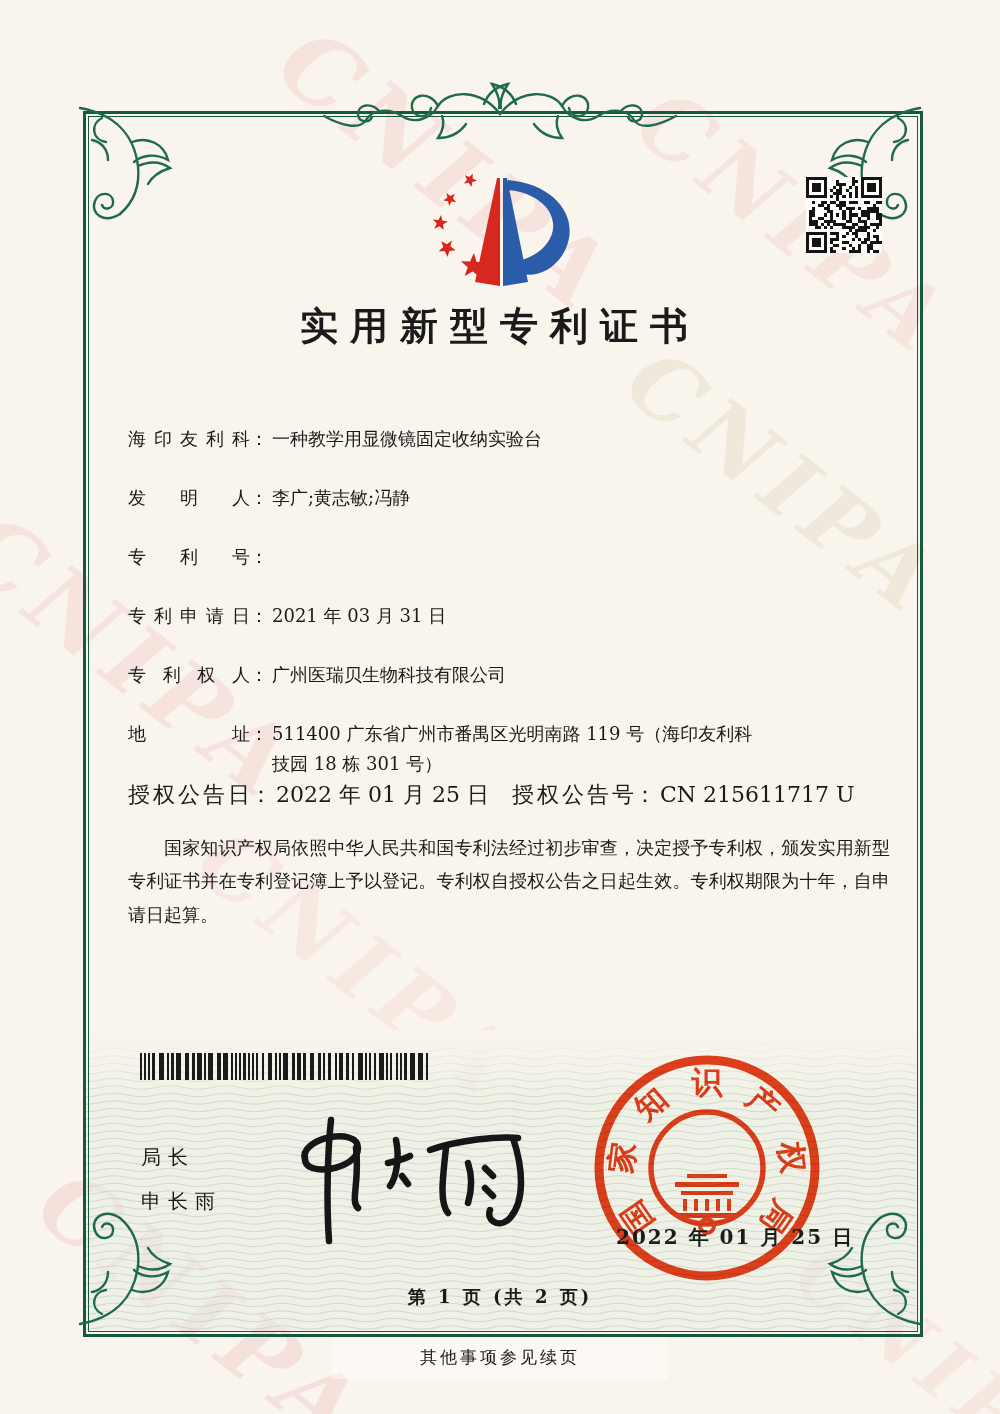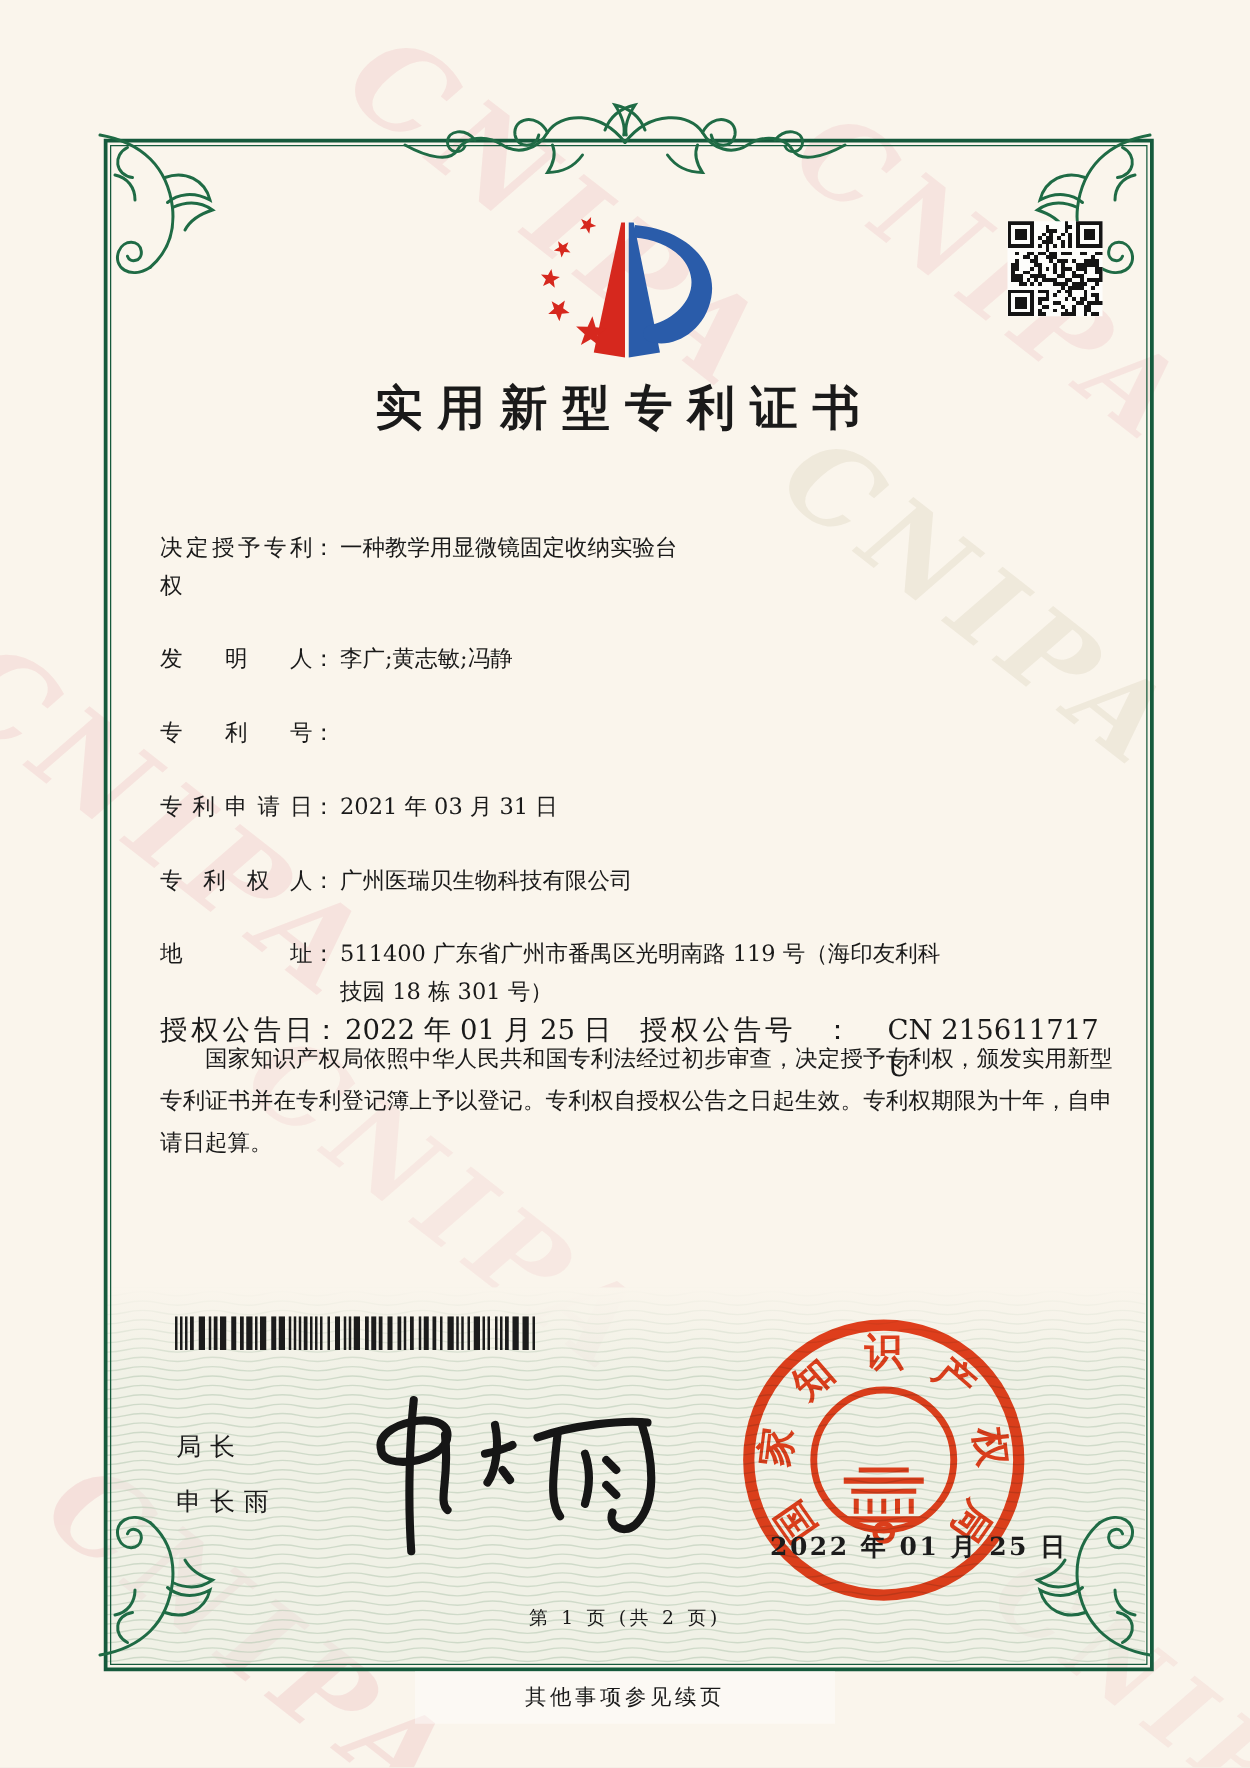--- a/index.html
+++ b/index.html
@@ -33,34 +33,34 @@
   .title{left:0;top:301px;width:100%;text-align:center;font-size:38px;font-weight:700;
          letter-spacing:12px;}
 
   .fields{left:128px;top:424px;width:762px;}
   .field-row{display:flex;font-size:18px;line-height:30px;margin-bottom:29px;align-items:flex-start;}
   .f-label{display:inline-block;width:122px;text-align:justify;text-align-last:justify;flex:0 0 122px;}
   .f-colon{flex:0 0 auto;}
   .f-value{flex:1;margin-left:4px;white-space:pre-line;}
   .grant-row{display:flex;font-size:22px;line-height:30px;}
   .grant-left{flex:0 0 384px;display:flex;}
-  .grant-right{display:flex;gap:25px;}
+  .grant-right{display:flex;}
 
   .body-text{left:128px;top:831px;width:762px;font-size:18px;line-height:1.85;text-align:justify;}
   .body-text p{margin:0;text-indent:2em;}
 
   #barcode{left:140px;top:1053px;}
   .director-title{left:141px;top:1144px;font-size:20px;letter-spacing:7px;}
   .director-name{left:141px;top:1188px;font-size:20px;letter-spacing:7px;}
   #sig{left:268px;top:1103px;}
 
   #seal{left:589px;top:1050px;mix-blend-mode:multiply;opacity:.95;z-index:6;}
   .seal-date{left:616px;top:1224px;font-size:20px;letter-spacing:2px;font-weight:600;z-index:7;color:#1c1c1c;}
 
-  .page-note{left:0;top:1285px;width:100%;text-align:center;font-size:15px;letter-spacing:3px;}
+  .page-note{left:0;top:1285px;width:100%;text-align:center;font-size:18px;letter-spacing:3px;font-weight:bold;}
   .cont-strip{left:332px;top:1337px;width:336px;height:42px;background:#ffffff;opacity:.45;z-index:4;}
   .cont-note{left:0;top:1346px;width:100%;text-align:center;font-size:17px;letter-spacing:3px;z-index:5;}
 </style>
 </head>
 <body>
 
 <div class="page">
 
   <div class="wm" style="left:250px;top:115px;font-size:95px;color:#f6e1dc;opacity:.85;">CNIPA</div>
   <div class="wm" style="left:610px;top:170px;font-size:88px;color:#f6e1dc;opacity:.8;">CNIPA</div>
@@ -455,21 +455,21 @@
       <path d="M53.9,87.0L56.5,95.8L65.6,96.8L58.1,102.0L59.9,111.0L52.6,105.4L44.7,110.0L47.7,101.3L40.9,95.2L50.1,95.4Z" fill="#d6281e"></path>
       <path d="M31.9,74.4L30.5,80.6L35.7,84.3L29.4,84.9L27.5,91.0L24.9,85.2L18.6,85.2L23.3,81.0L21.3,75.0L26.8,78.2Z" fill="#d6281e"></path>
       <path d="M21.1,49.1L22.3,54.6L27.9,55.6L23.0,58.5L23.8,64.1L19.5,60.3L14.4,62.8L16.7,57.6L12.8,53.5L18.4,54.0Z" fill="#d6281e"></path>
       <path d="M34.7,27.8L32.9,32.4L36.4,35.9L31.4,35.6L29.2,40.0L28.0,35.2L23.1,34.4L27.3,31.8L26.5,26.9L30.3,30.1Z" fill="#d6281e"></path>
       <path d="M52.9,7.6L52.6,12.6L57.0,14.8L52.2,16.0L51.4,20.9L48.8,16.7L43.9,17.4L47.1,13.7L44.9,9.2L49.4,11.1Z" fill="#d6281e"></path>
     </svg>
   <div class="z title">实用新型专利证书</div>
 
   <div class="z fields" id="fields">
     <div class="field-row">
-      <span class="f-label">决定授予专利权</span>
+      <span class="f-label">海印友利科</span>
         <span class="f-colon">：</span>
       <span class="f-value">一种教学用显微镜固定收纳实验台</span>
     </div>
 
     <div class="field-row">
       <span class="f-label">发明人</span>
         <span class="f-colon">：</span>
       <span class="f-value">李广;黄志敏;冯静</span>
     </div>
 

